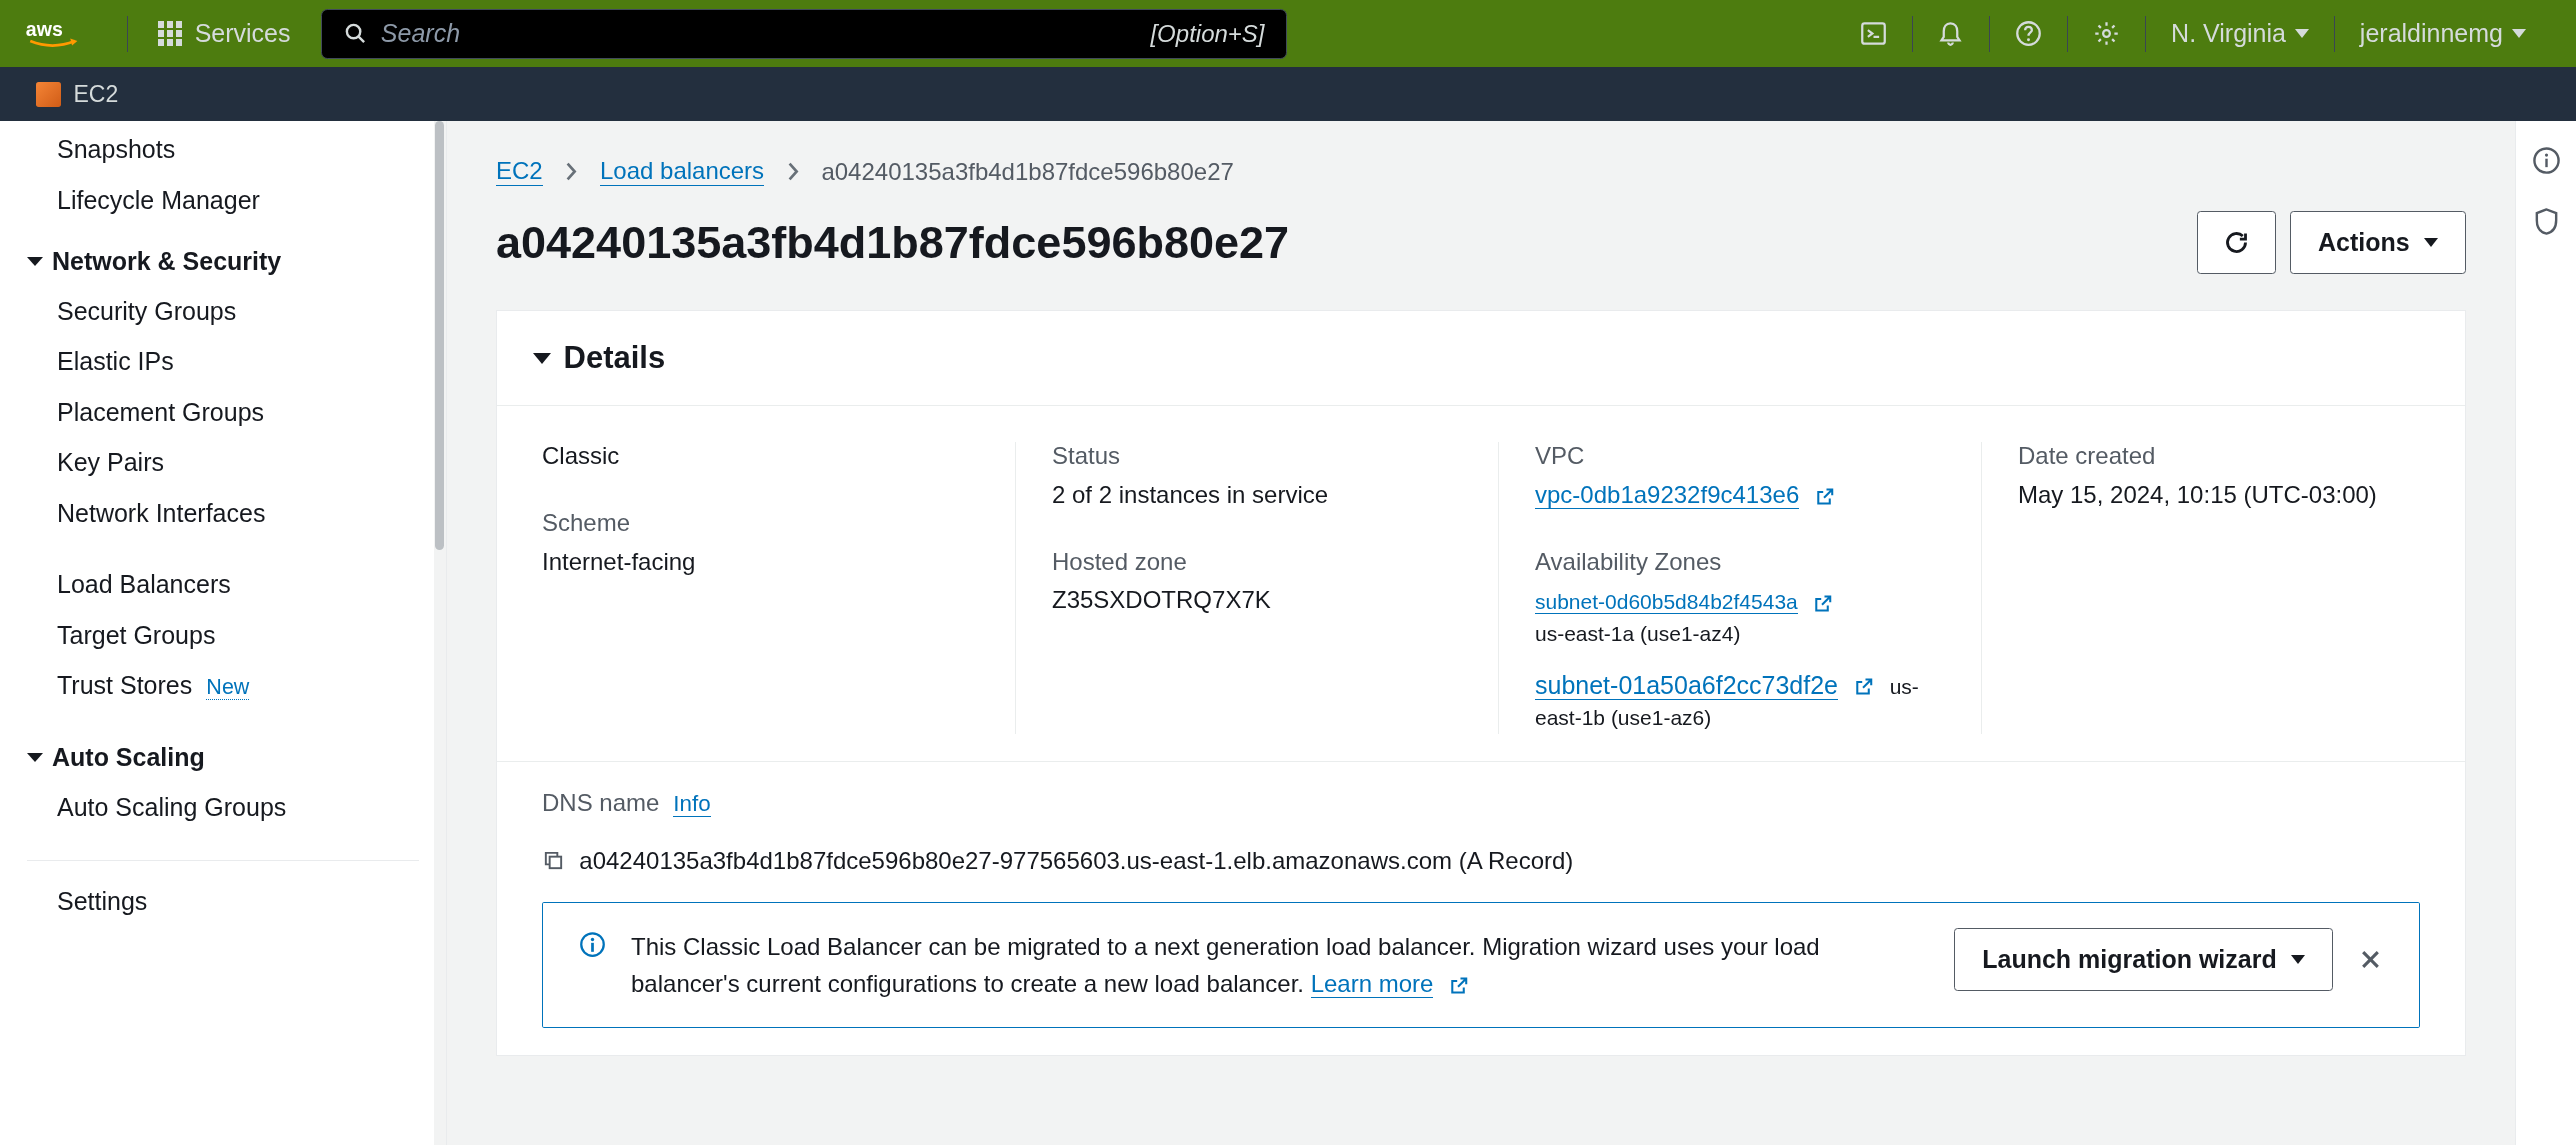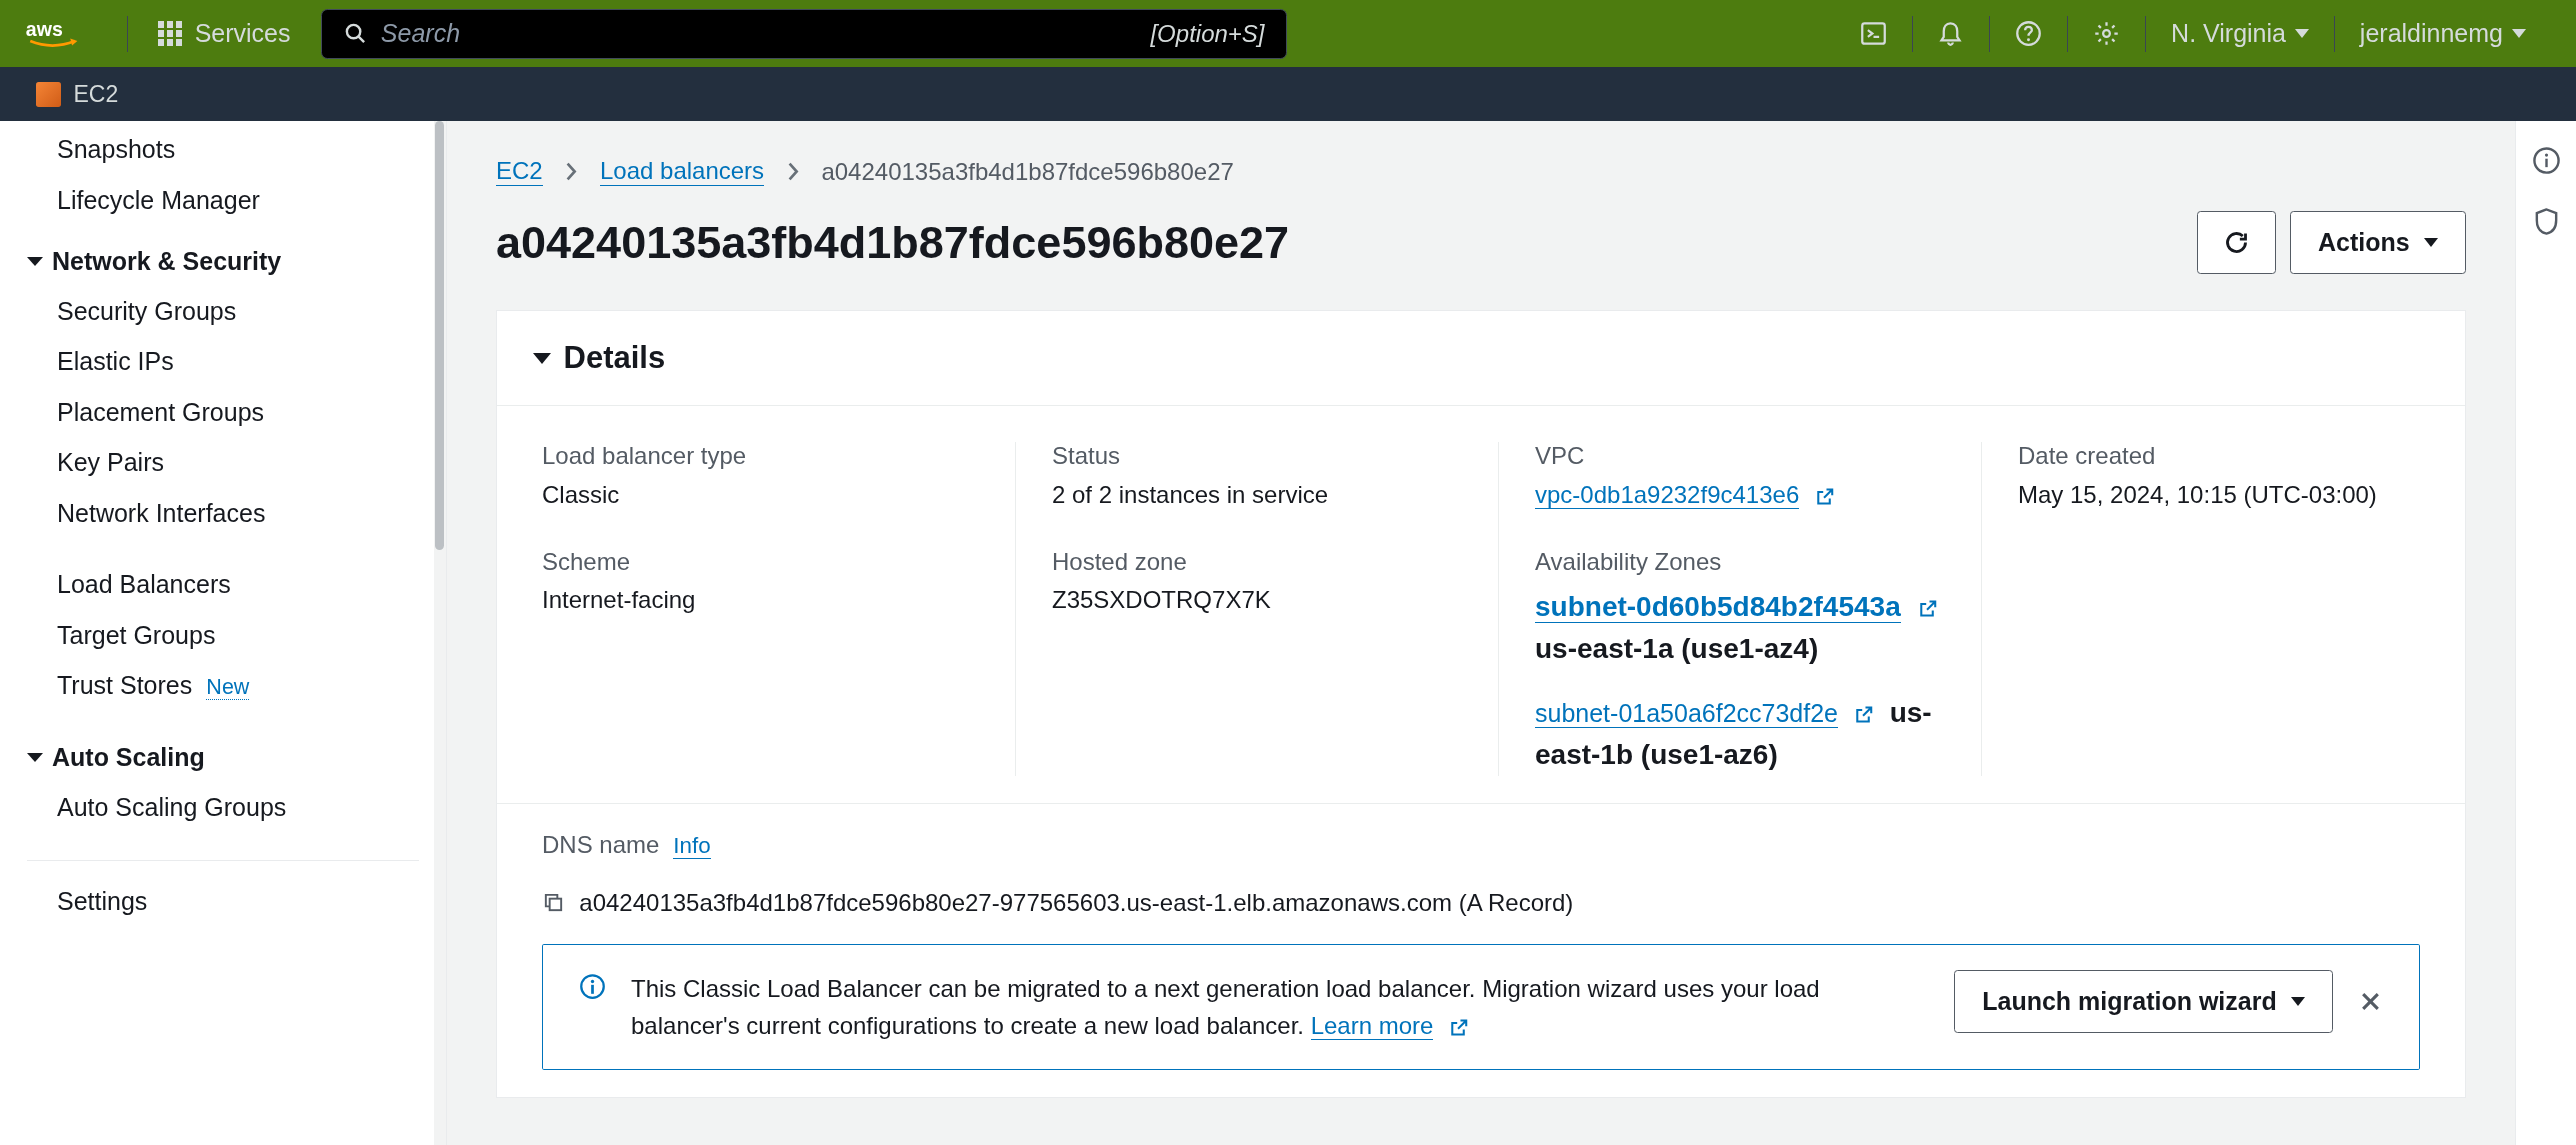--- a/index.html
+++ b/index.html
@@ -70,21 +70,21 @@
 .gcol:nth-child(2), .gcol:nth-child(3), .gcol:nth-child(4) { padding-left: 36px; }
 .gcol:last-child { border-right: none; }
 .field-label { color: #545b64; font-size: 24px; margin-bottom: 10.7px; }
 .field-value { color: #16191f; font-size: 24px; }
 .field-group { margin-bottom: 39px; }
 .field-group:last-child { margin-bottom: 0; }
 .link { color: #0073bb; border-bottom: 0.9px solid #0073bb; cursor: pointer; }
 .ext-icon { display: inline-block; margin-left: 9px; vertical-align: middle; }
 .az-block { margin-bottom: 21.5px; }
 .az-block:last-child { margin-bottom: 0; }
-.az-text { color: #16191f; font-size: 28px; line-height: 1.5; font-weight: bold; }
+.az-text { color: #16191f; font-size: 21px; line-height: 1.5; }
 
 .dns-row { border-top: 0.9px solid #eaeded; padding: 27px 45px; }
 .dns-label { color: #545b64; font-size: 24px; margin-bottom: 30px; }
 .dns-label a { color: #0073bb; font-size: 22.4px; margin-left: 7.2px; border-bottom: 0.9px solid #0073bb; cursor: pointer; }
 .dns-value-row { display: flex; align-items: center; gap: 14.3px; font-size: 24px; }
 
 .info-box { border: 1.8px solid #0073bb; border-radius: 1.8px; padding: 25px 36px; display: flex; gap: 25px; align-items: flex-start; margin: 0 45px 27px 45px; background: #f1faff00; }
 .info-icon { color: #0073bb; flex-shrink: 0; margin-top: 3.6px; }
 .info-text { flex: 1; font-size: 24px; line-height: 1.55; color: #16191f; }
 .info-actions { display: flex; align-items: center; gap: 25px; }
@@ -252,21 +252,20 @@
       <div class="panel">
         <div class="panel-head">
           <span class="tri"></span>
           <h2>Details</h2>
         </div>
 
         <div class="panel-body">
           <div class="grid">
             <div class="gcol">
               <div class="field-group">
-                <div class="field-label">Load balancer type</div>
                 <div class="field-value">Classic</div>
               </div>
               <div class="field-group">
                 <div class="field-label">Scheme</div>
                 <div class="field-value">Internet-facing</div>
               </div>
             </div>
             <div class="gcol">
               <div class="field-group">
                 <div class="field-label">Status</div>

